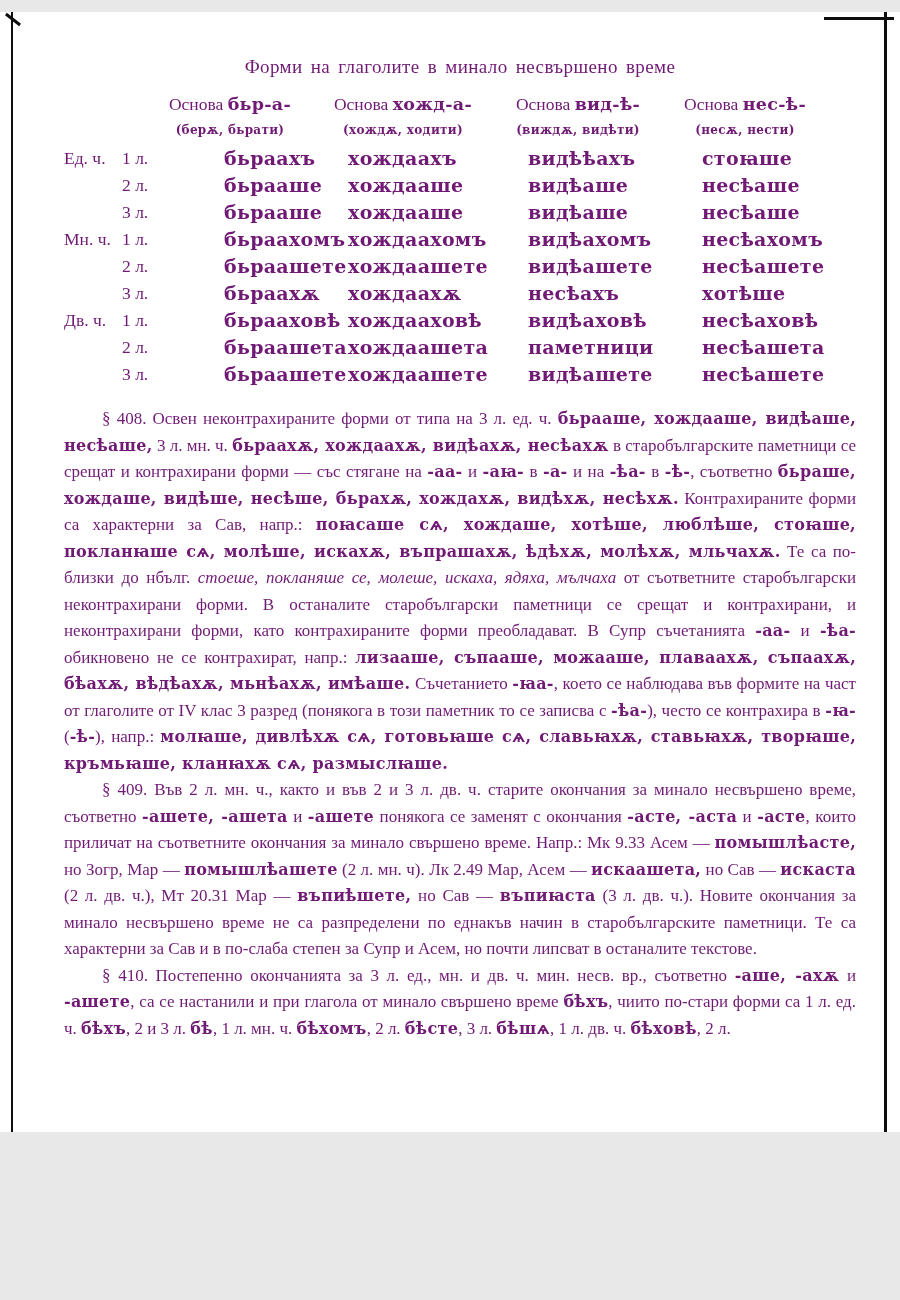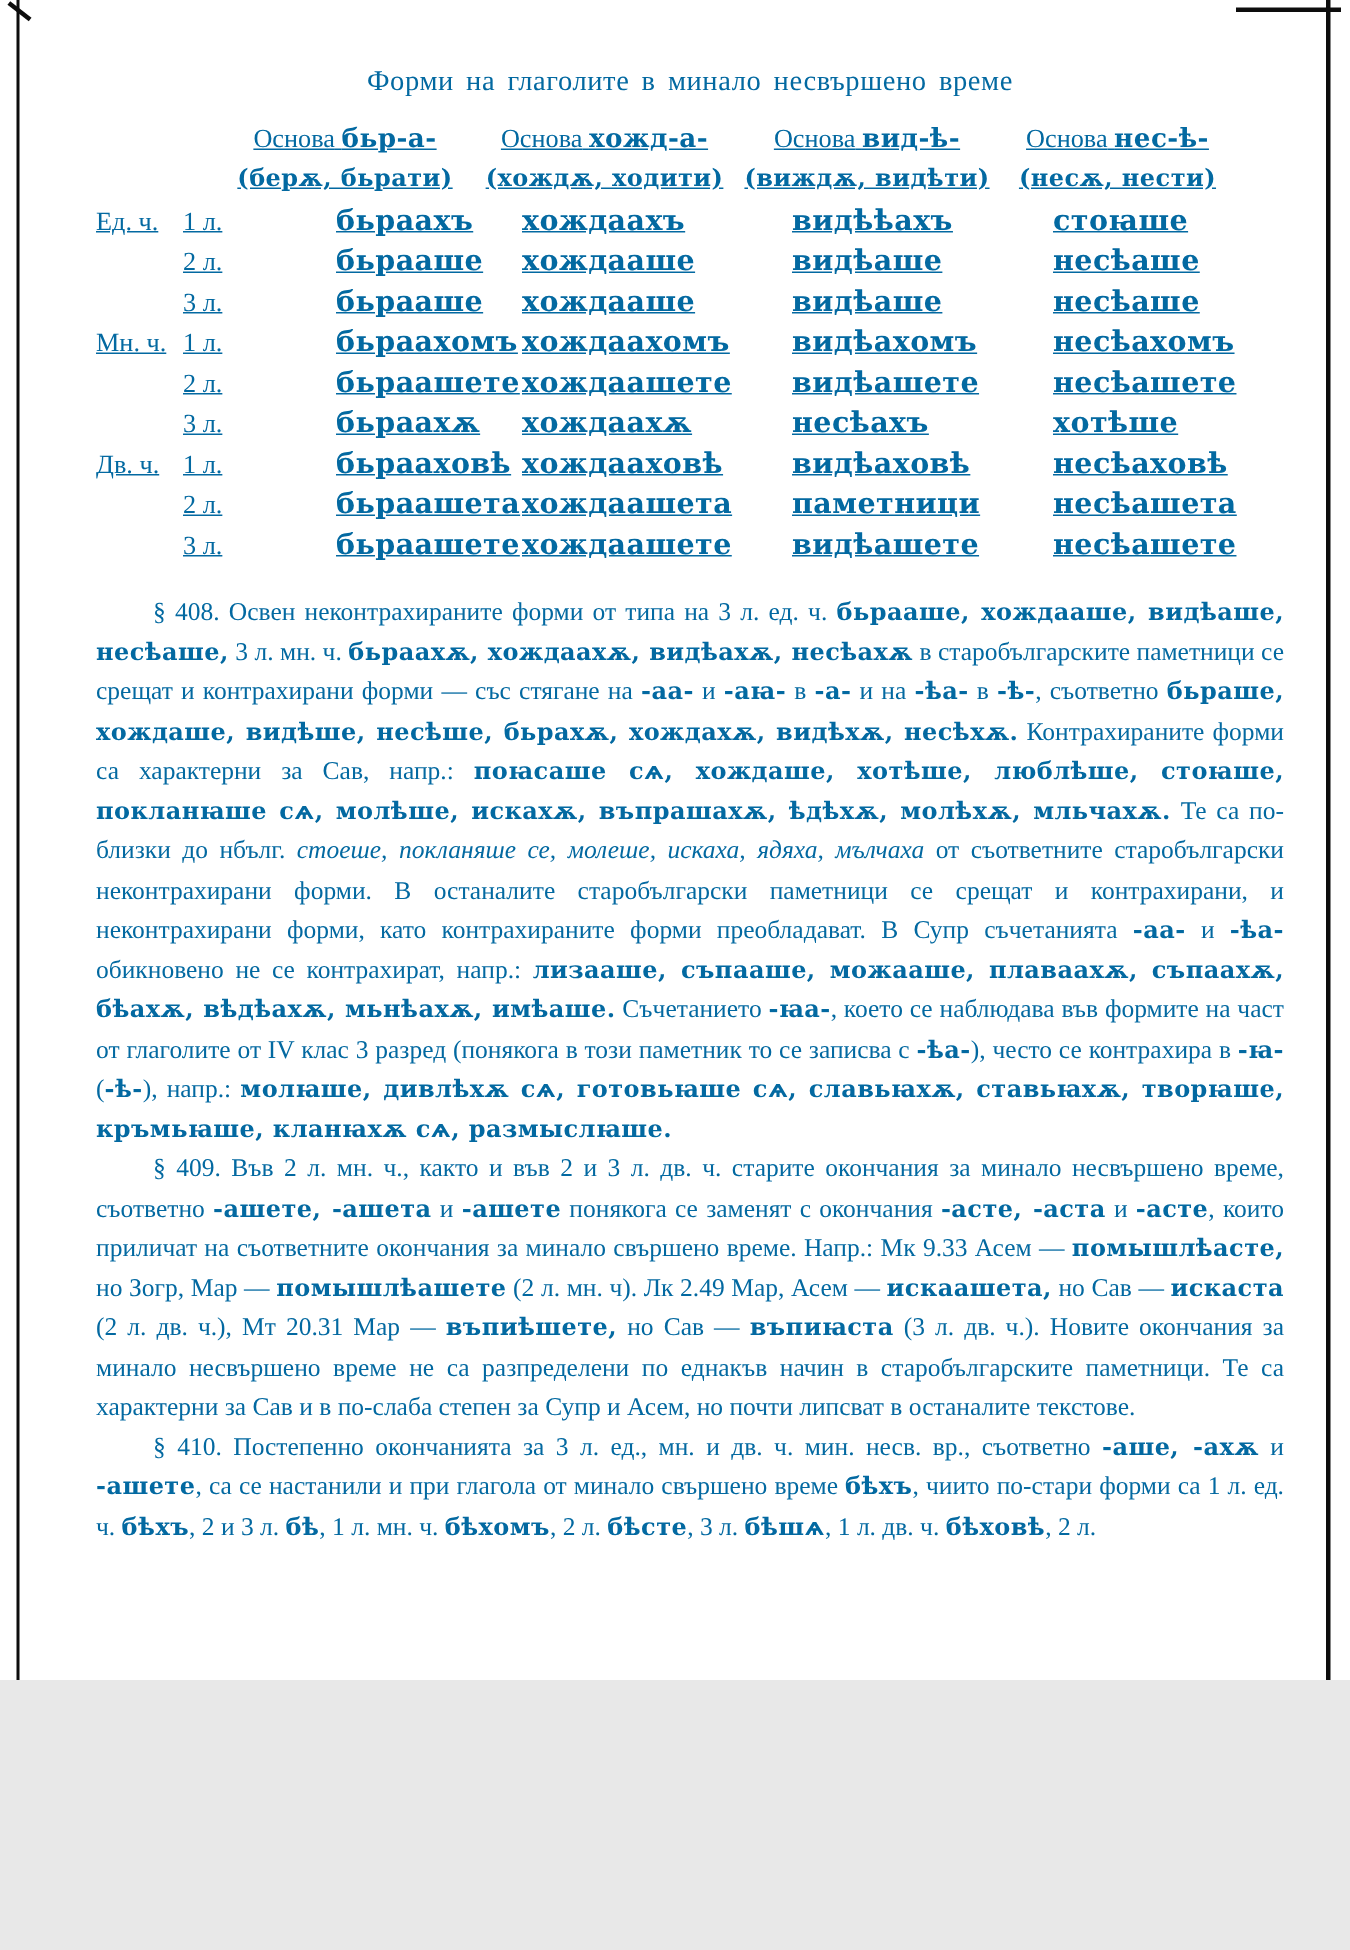--- a/index.html
+++ b/index.html
@@ -1,21 +1,21 @@
 <!DOCTYPE html>
 <html lang="bg"><head>
 <meta charset="utf-8">
 <style>
   html,body{margin:0;padding:0;background:#e8e8e8;}
   .page{
     position:relative;
     width:900px;height:1120px;
-    margin:0 auto;
+    margin:12px auto;
     background:#ffffff;
-    color:#0369a1;
+    color:#701a75;
     font-family:"Liberation Serif", serif;
     overflow:hidden;
   }
   
   .frame-line{position:absolute;background:#0d0d0d;}
   .fl-left{left:11px;top:0;width:2px;height:1300px;}
   .fl-right{left:884px;top:0;width:3px;height:1300px;}
   .fl-bottom{left:8px;top:1281px;width:880px;height:3px;}
   .fl-topright{left:824px;top:5px;width:70px;height:3px;}
   .fl-topleft{left:4px;top:6px;width:18px;height:3px;transform:rotate(38deg);}
@@ -32,31 +32,31 @@
   }
 
   .ocs, .seg-o{
     font-family:"DejaVu Serif","DejaVu Sans",serif;
     font-weight:700;
     letter-spacing:0.3px;
   }
   .seg-i{font-style:italic;}
 
   
-  .vtable{margin:6px 0 18px 0;text-decoration:underline;}
+  .vtable{margin:6px 0 18px 0;}
   .trow{
     display:grid;
     grid-template-columns:58px 54px 168px 178px 172px 1fr;
     line-height:27px;
   }
   .trow .c{white-space:nowrap;}
   .thead .c{text-align:center;transform:translateX(-30px);}
   .thead1{line-height:25px;font-size:17.5px;}
   .thead2{line-height:26px;margin-bottom:2px;}
-  .thead2 .c{font-size:16px;}
+  .thead2 .c{font-size:12px;}
   .c.g,.c.p{font-size:17.5px;}
   .c.f{font-size:19px;}
   .c.f1{padding-left:48px;}
   .c.f2{padding-left:4px;}
   .c.f3{padding-left:6px;}
   .c.f4{padding-left:8px;}
 
   .para{
     font-size:17px;
     line-height:26.5px;

